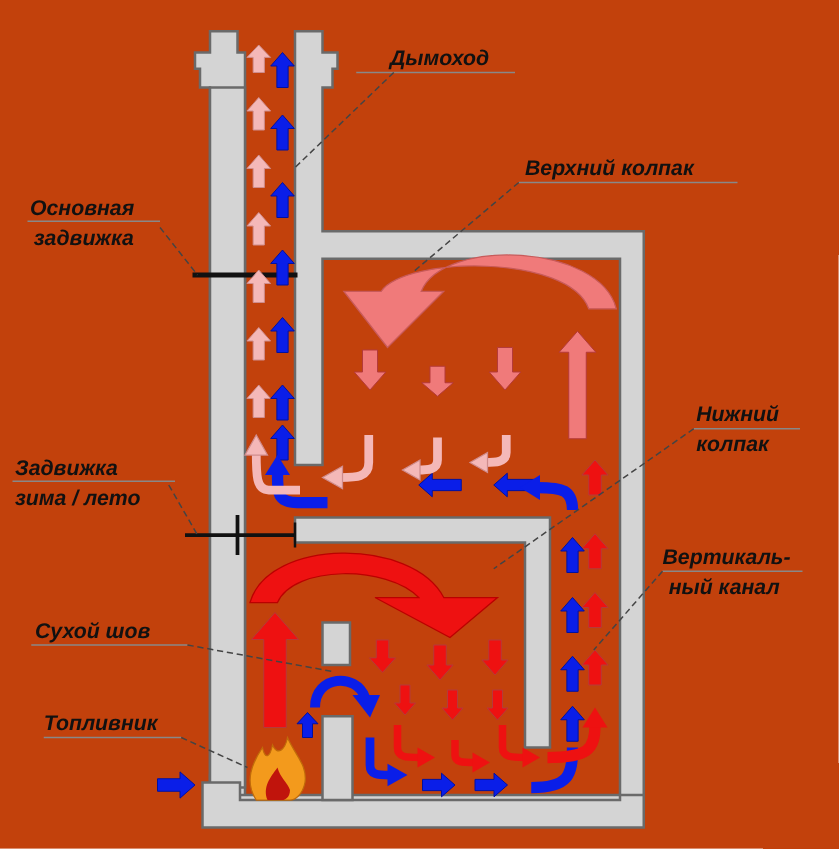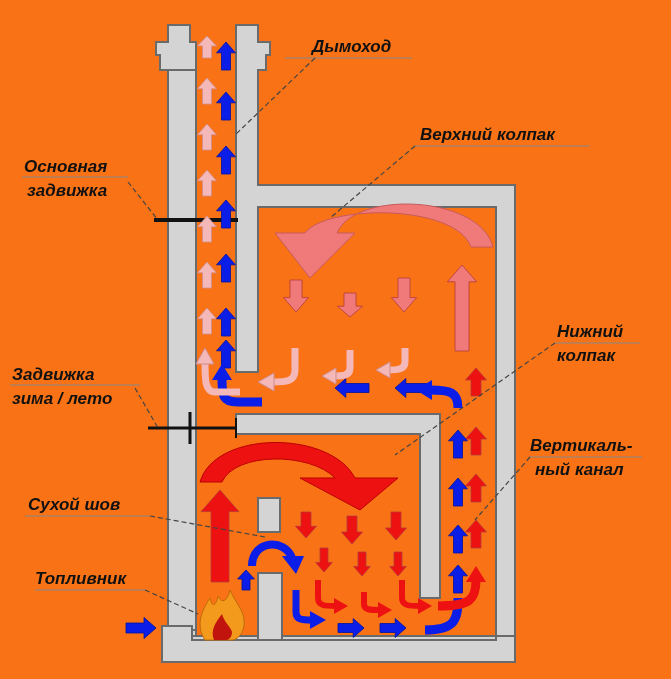--- a/index.html
+++ b/index.html
@@ -1,16 +1,16 @@
 <!DOCTYPE html>
 <html><head>
 <meta charset="utf-8">
 <style>
   html,body{margin:0;padding:0;background:#ffffff;}
-  #stage{position:relative;width:671px;height:679px;overflow:hidden;background:#f97316;}
+  #stage{position:relative;width:671px;height:679px;overflow:hidden;background:#c2410c;}
   svg{position:absolute;left:0;top:0;}
   .lbl{font-family:"Liberation Sans",sans-serif;font-style:italic;font-weight:bold;font-size:17px;fill:#111;}
   .wall{fill:#d4d4d4;stroke:#6a6a6a;stroke-width:2;}
   .lead{stroke:#444;stroke-width:1.2;stroke-dasharray:5,3;fill:none;}
   .uline{stroke:#888;stroke-width:1.2;}
 </style>
 </head>
 <body>
 
 <div id="stage">

